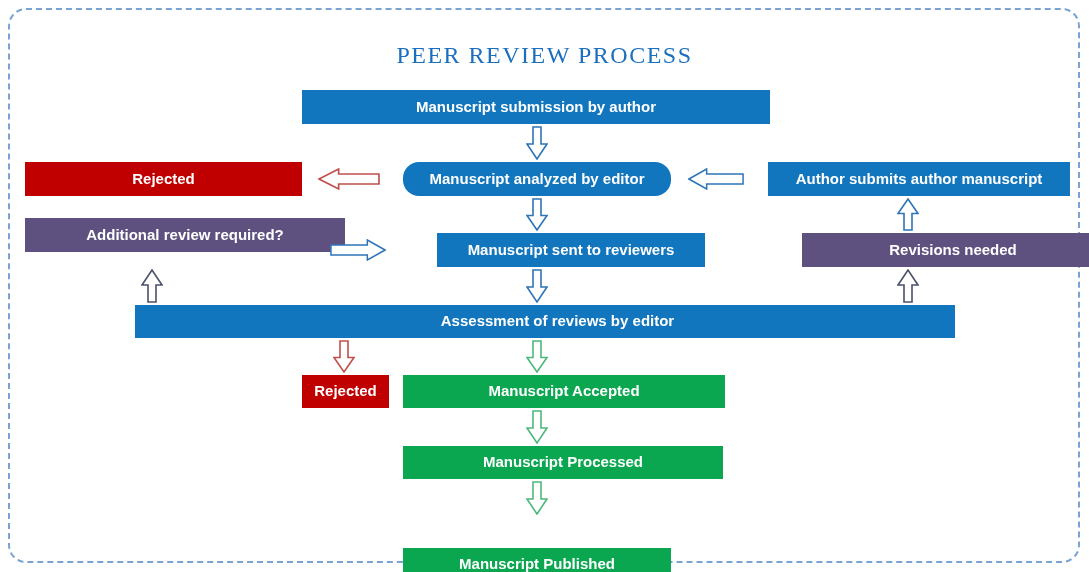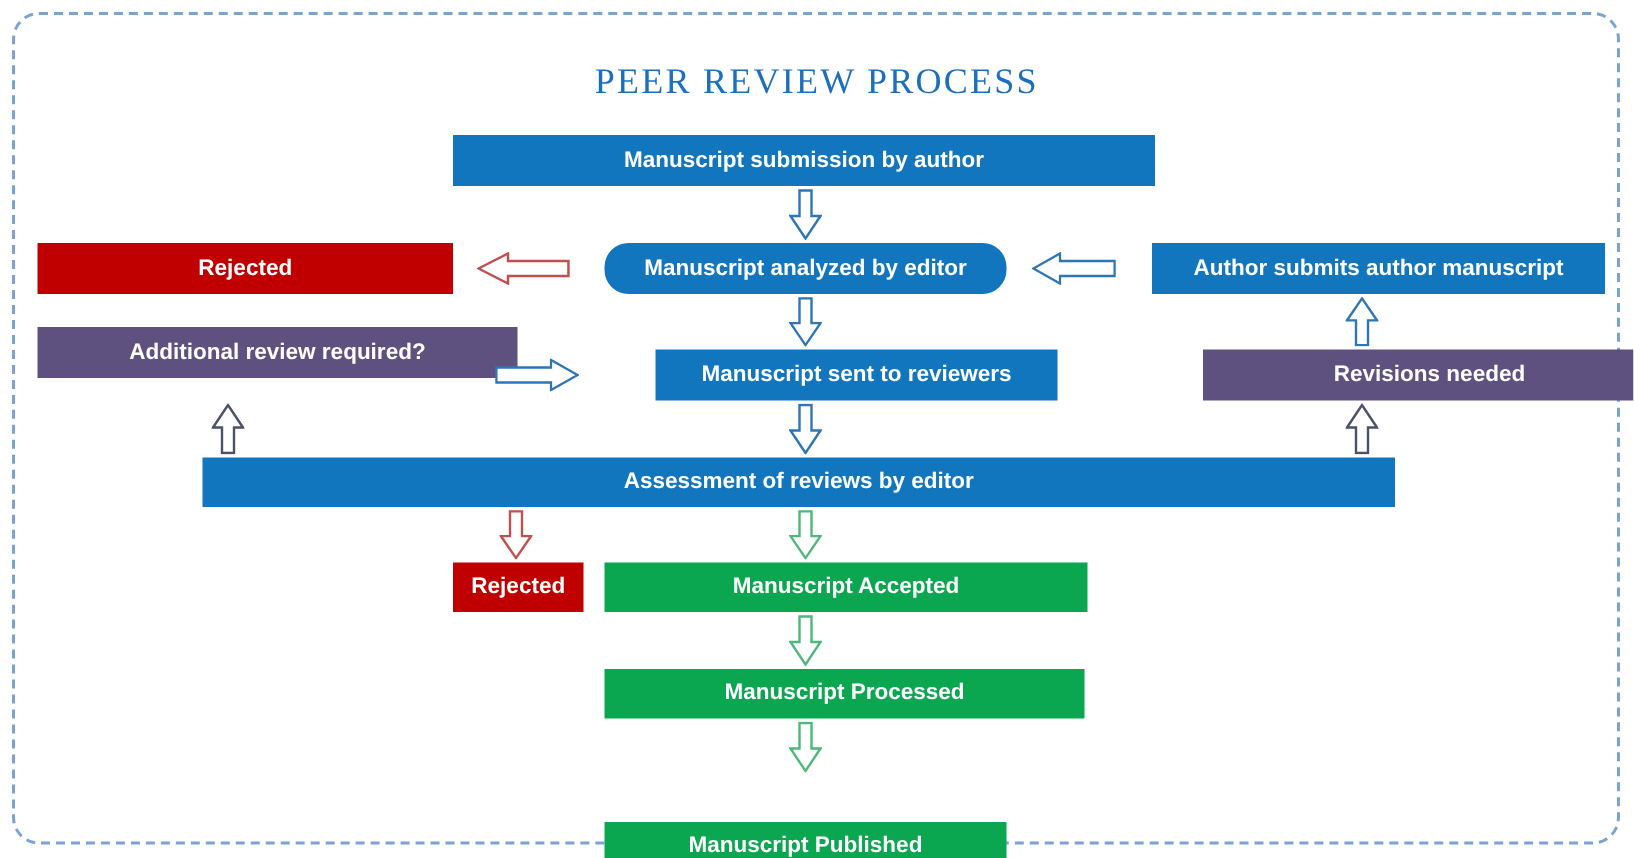--- a/index.html
+++ b/index.html
@@ -130,21 +130,21 @@
         <polygon points="7,33 7,16 1,16 11,1 21,16 15,16 15,33"></polygon>
       </svg>
   </div>
 
   <div class="arrow arrow-slate" style="left:897px;top:269px;width:22px;height:34px;">
     <svg viewBox="0 0 22 34" preserveAspectRatio="none">
         <polygon points="7,33 7,16 1,16 11,1 21,16 15,16 15,33"></polygon>
       </svg>
   </div>
 
-  <div class="node blue" style="left:135px;top:305px;width:795px;height:33px;">
+  <div class="node blue" style="left:135px;top:305px;width:795px;height:33px;padding-left:25px;">
     <span>Assessment of reviews by editor</span>
   </div>
 
   <div class="arrow arrow-red" style="left:333px;top:340px;width:22px;height:33px;">
     <svg viewBox="0 0 22 34" preserveAspectRatio="none">
         <polygon points="7,1 15,1 15,18 21,18 11,33 1,18 7,18"></polygon>
       </svg>
   </div>
 
   <div class="arrow arrow-green" style="left:526px;top:340px;width:22px;height:33px;">

